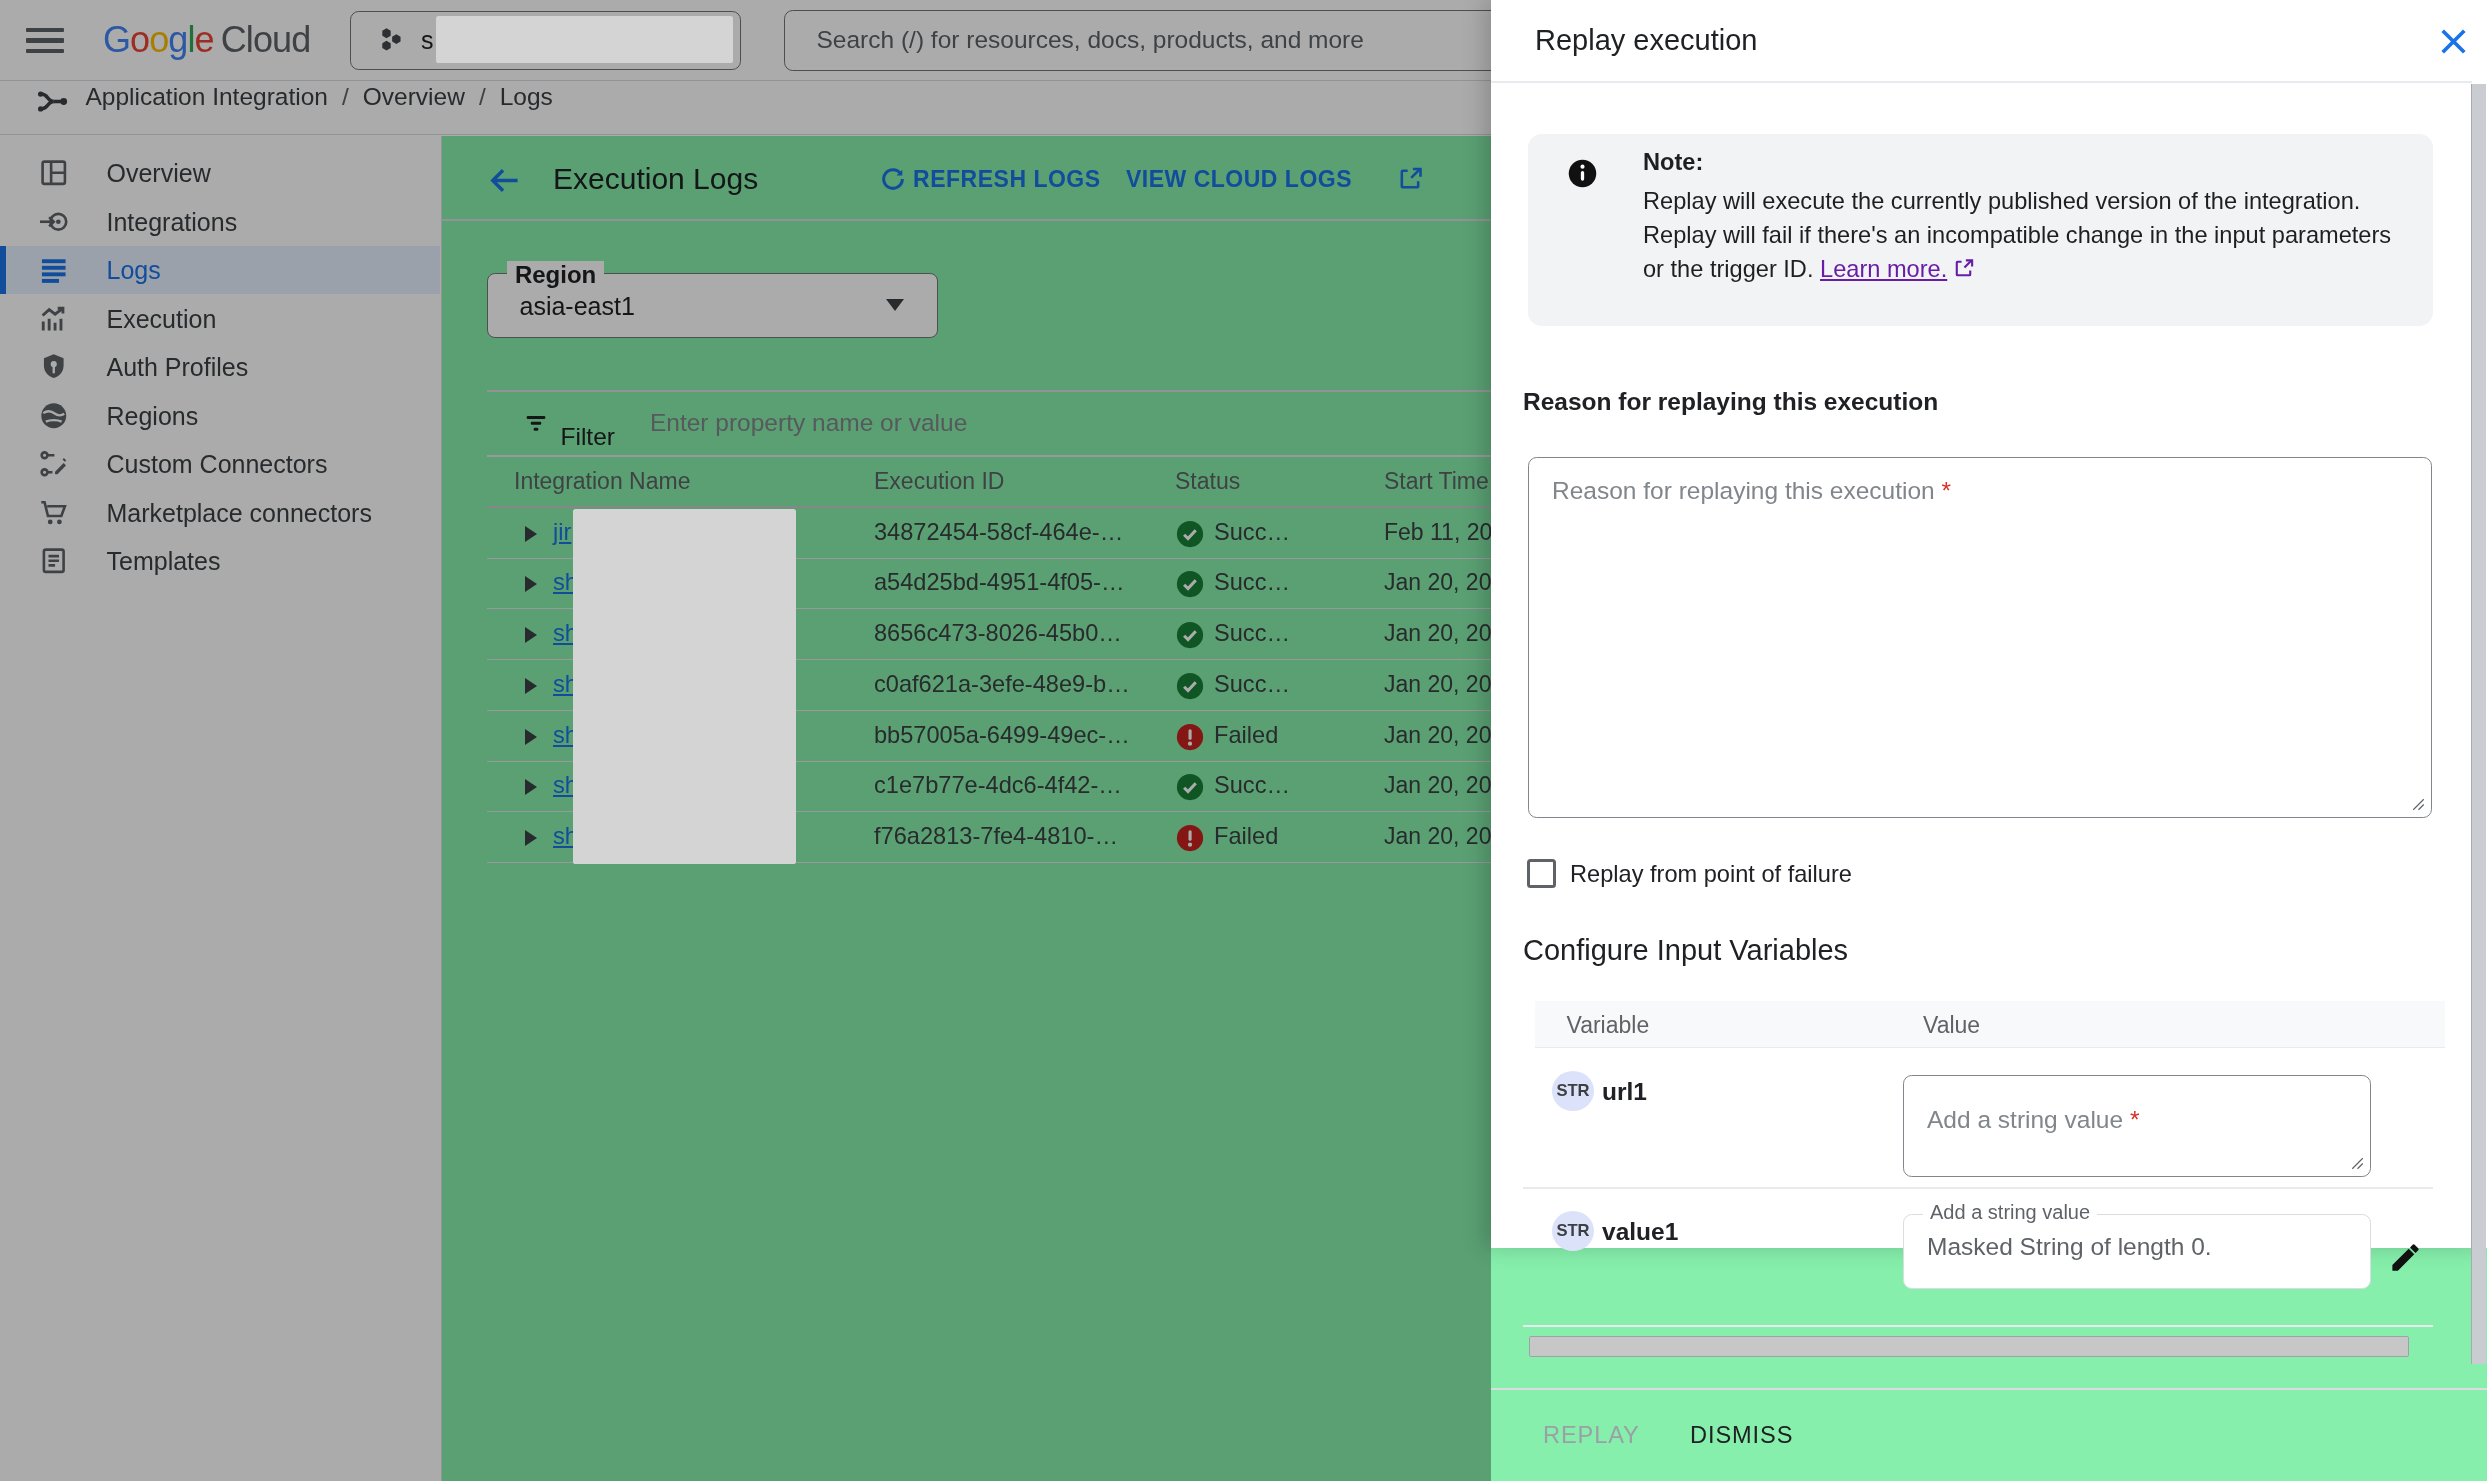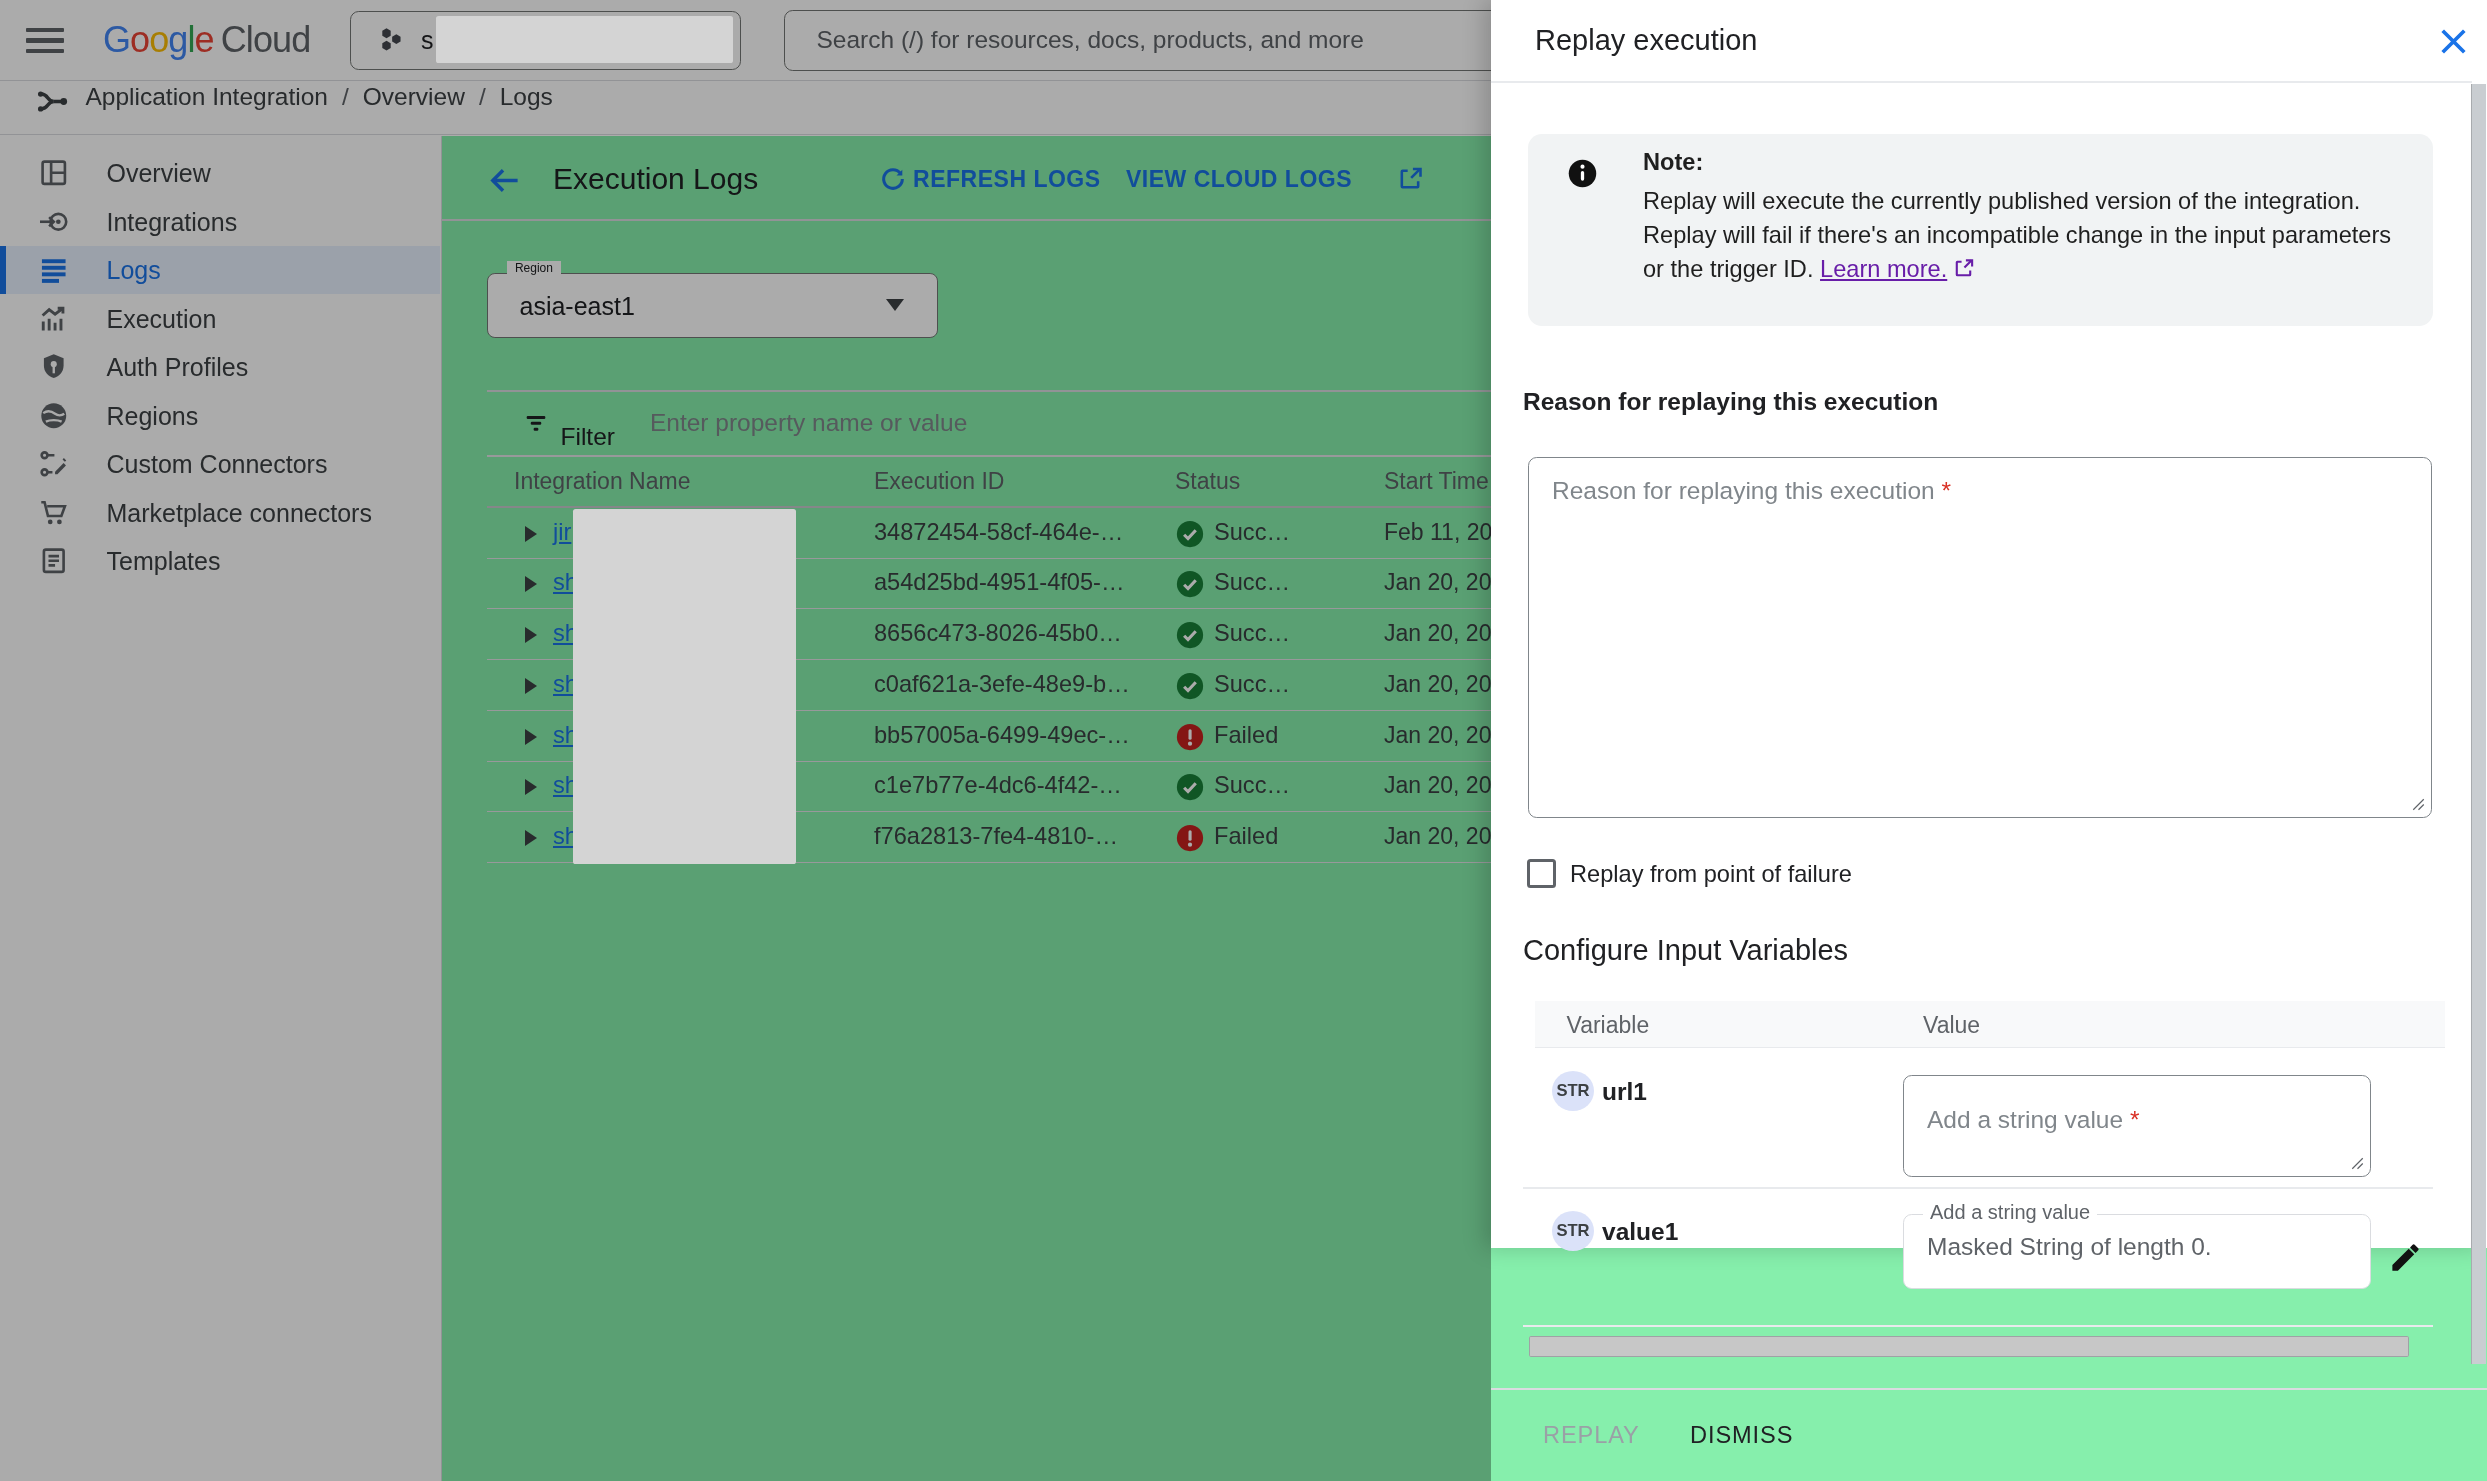--- a/index.html
+++ b/index.html
@@ -44,21 +44,21 @@
   #page-title { left:111px; top:26px; font-size:30px; color:#202124; }
   .blue-btn { position:absolute; display:flex; align-items:center; color:#1a73e8; font-size:23px; font-weight:700; letter-spacing:0.5px; cursor:pointer; white-space:nowrap; }
   .blue-btn svg { width:28px; height:28px; }
   #refresh-btn { left:437px; top:29px; }
   #refresh-btn svg { margin-right:6.1px; }
   #viewlogs-btn { left:684px; top:29px;gap:33px; }
   #viewlogs-btn svg { margin-left:10.5px; }
   #main-divider { left:0; top:83px; width:2046px; height:1.7px; background:#dadce0; }
 
   #region-field { left:45px; top:137px; width:451px; height:65px; border:1.7px solid #747775; border-radius:7.9px; background:#fff; cursor:pointer; }
-  #region-label { position:absolute; left:19px; top:-13px; background:#fff; padding:0 7.9px; font-size:12px; color:#202124; font-weight:400; }
+  #region-label { position:absolute; left:19px; top:-13px; background:#fff; padding:0 7.9px; font-size:24px; color:#202124; font-weight:700; }
   #region-value { position:absolute; left:31.5px; top:17.5px; font-size:25px; color:#202124; }
   #region-caret { position:absolute; right:33px; top:24.5px; width:0; height:0; border-left:9.6px solid transparent; border-right:9.6px solid transparent; border-top:12.2px solid #3c4043; }
 
   #table-card-top { left:45px; top:254px; width:2000px; height:1.7px; background:#dadce0; }
   #filter-row { left:45px; top:255px; width:2000px; height:64px; display:flex; align-items:center; }
   #filter-icon { width:28px; height:28px; margin-left:35px; color:#202124; }
   #filter-label { font-size:24.5px; font-weight:500; color:#202124; margin-left:10.5px;margin-top:28px; }
   #filter-input { margin-left:35px; border:none; outline:none; font-size:24.5px; font-family:inherit; width:787px; background:transparent; color:#202124; }
   #filter-input::placeholder { color:#80868b; opacity:1; }
   #filter-divider { left:45px; top:319px; width:2000px; height:1.7px; background:#e3e5e8; }

